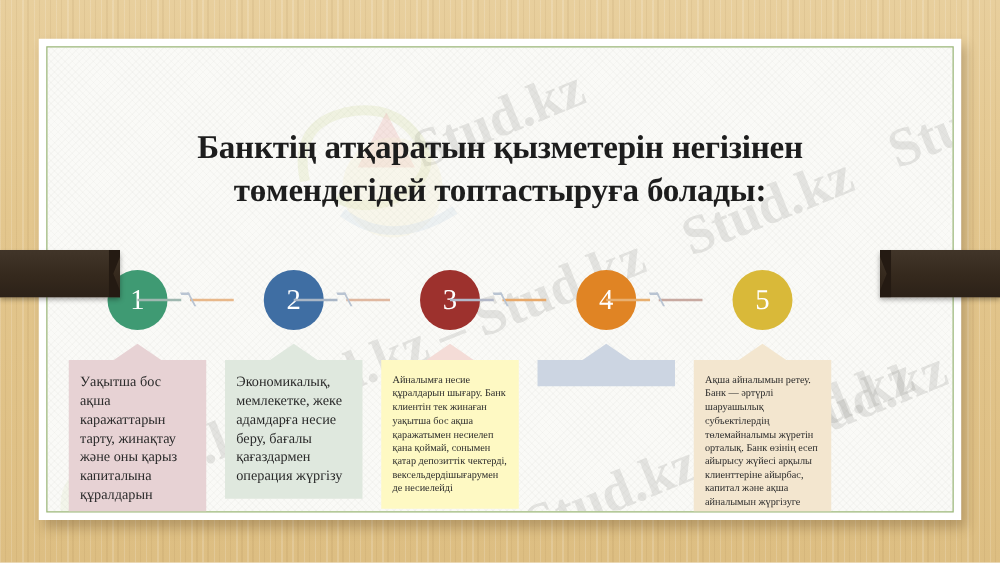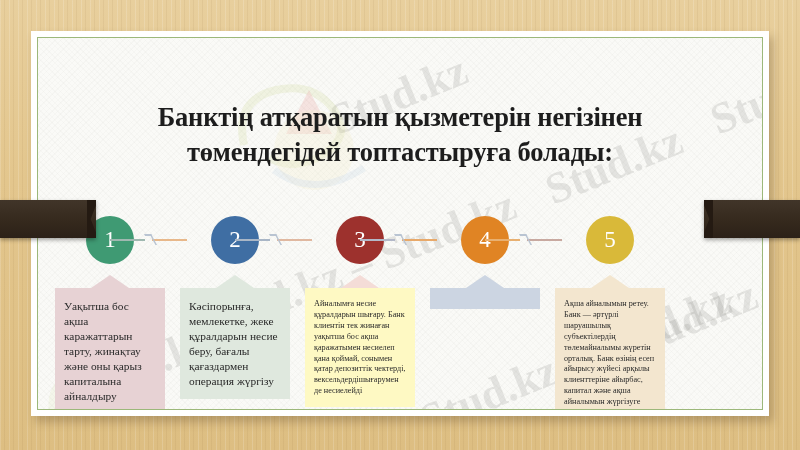--- a/index.html
+++ b/index.html
@@ -243,25 +243,25 @@
           <div class="chev" style="border-top-color: rgb(185, 196, 210); border-right-color: rgb(185, 196, 210);"></div>
         </div>
         <div class="node" style="left: 548px; background: rgb(217, 185, 57);">
           <span>5</span>
         </div>
       </div>
 
     <div class="cards" id="cards">
         <div class="card big" style="left: 17px; background: rgb(231, 210, 212);">
           <div class="arrow" style="border-bottom: 13px solid rgb(231, 210, 212);"></div>
-          <p>Уақытша бос ақша каражаттарын тарту, жинақтау және оны қарыз капиталына айналдыру</p>
+          <p>Уақытша бос ақша каражаттарын тарту, жинақтау және оны қарыз капиталына құралдарын</p>
         </div>
         <div class="card big" style="left: 142px; background: rgb(223, 232, 222);">
           <div class="arrow" style="border-bottom: 13px solid rgb(223, 232, 222);"></div>
-          <p>Кәсіпорынға, мемлекетке, жеке құралдарын несие беру, бағалы қағаздармен операция жүргізу</p>
+          <p>Экономикалық, мемлекетке, жеке адамдарға несие беру, бағалы қағаздармен операция жүргізу</p>
         </div>
         <div class="card small" style="left: 267px; background: #fef9c3;">
           <div class="arrow" style="border-bottom: 13px solid rgb(244, 220, 215);"></div>
           <p>Айналымға несие құралдарын шығару. Банк клиентін тек жинаған уақытша бос ақша қаражатымен несиелеп қана қоймай, сонымен қатар депозиттік чектерді, вексельдердішығарумен де несиелейді</p>
         </div>
         <div class="card big" style="left: 392px; background: rgb(204, 213, 226);">
           <div class="arrow" style="border-bottom: 13px solid rgb(204, 213, 226);"></div>
         </div>
         <div class="card small" style="left: 517px; background: rgb(243, 230, 207);">
           <div class="arrow" style="border-bottom: 13px solid rgb(243, 230, 207);"></div>

